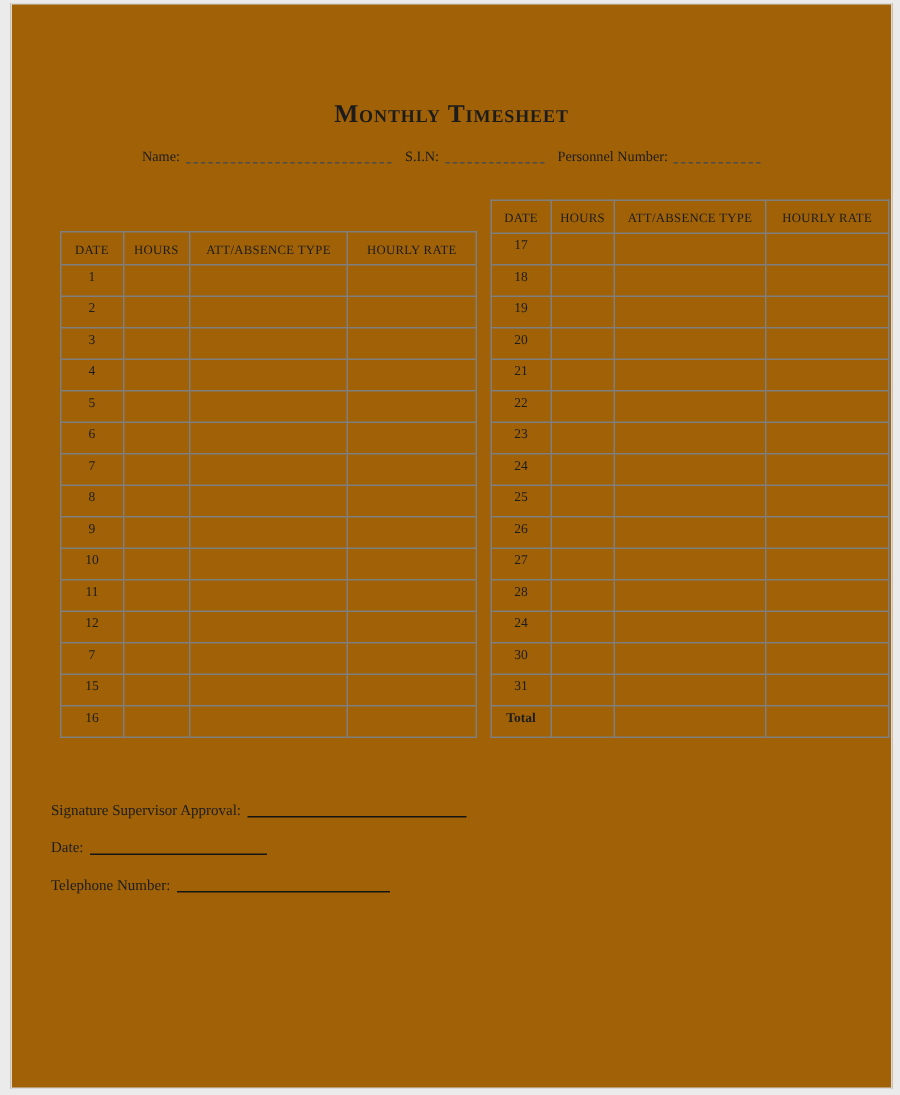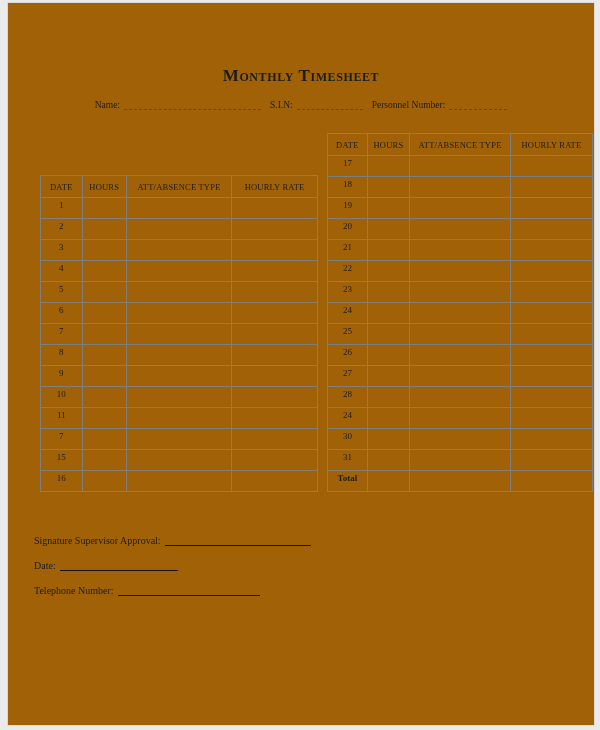--- a/index.html
+++ b/index.html
@@ -199,20 +199,26 @@
             <td></td>
             <td></td>
           </tr>
           <tr>
             <td>11</td>
             <td></td>
             <td></td>
             <td></td>
           </tr>
           <tr>
+            <td>12</td>
+            <td></td>
+            <td></td>
+            <td></td>
+          </tr>
+          <tr>
             <td>7</td>
             <td></td>
             <td></td>
             <td></td>
           </tr>
           <tr>
             <td>15</td>
             <td></td>
             <td></td>
             <td></td>

